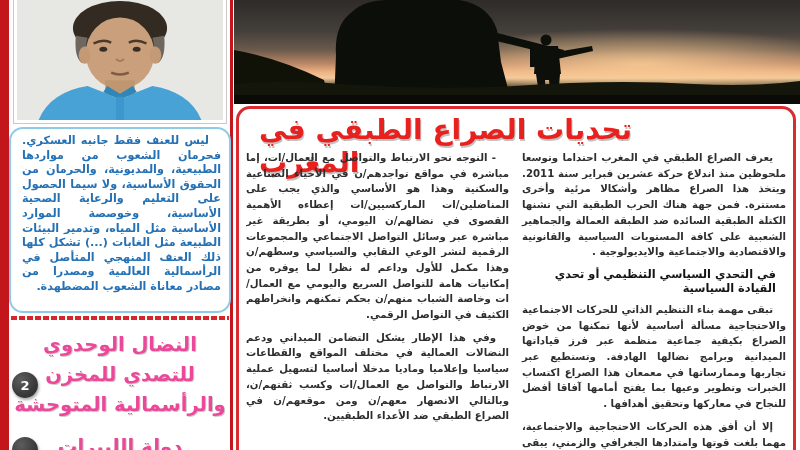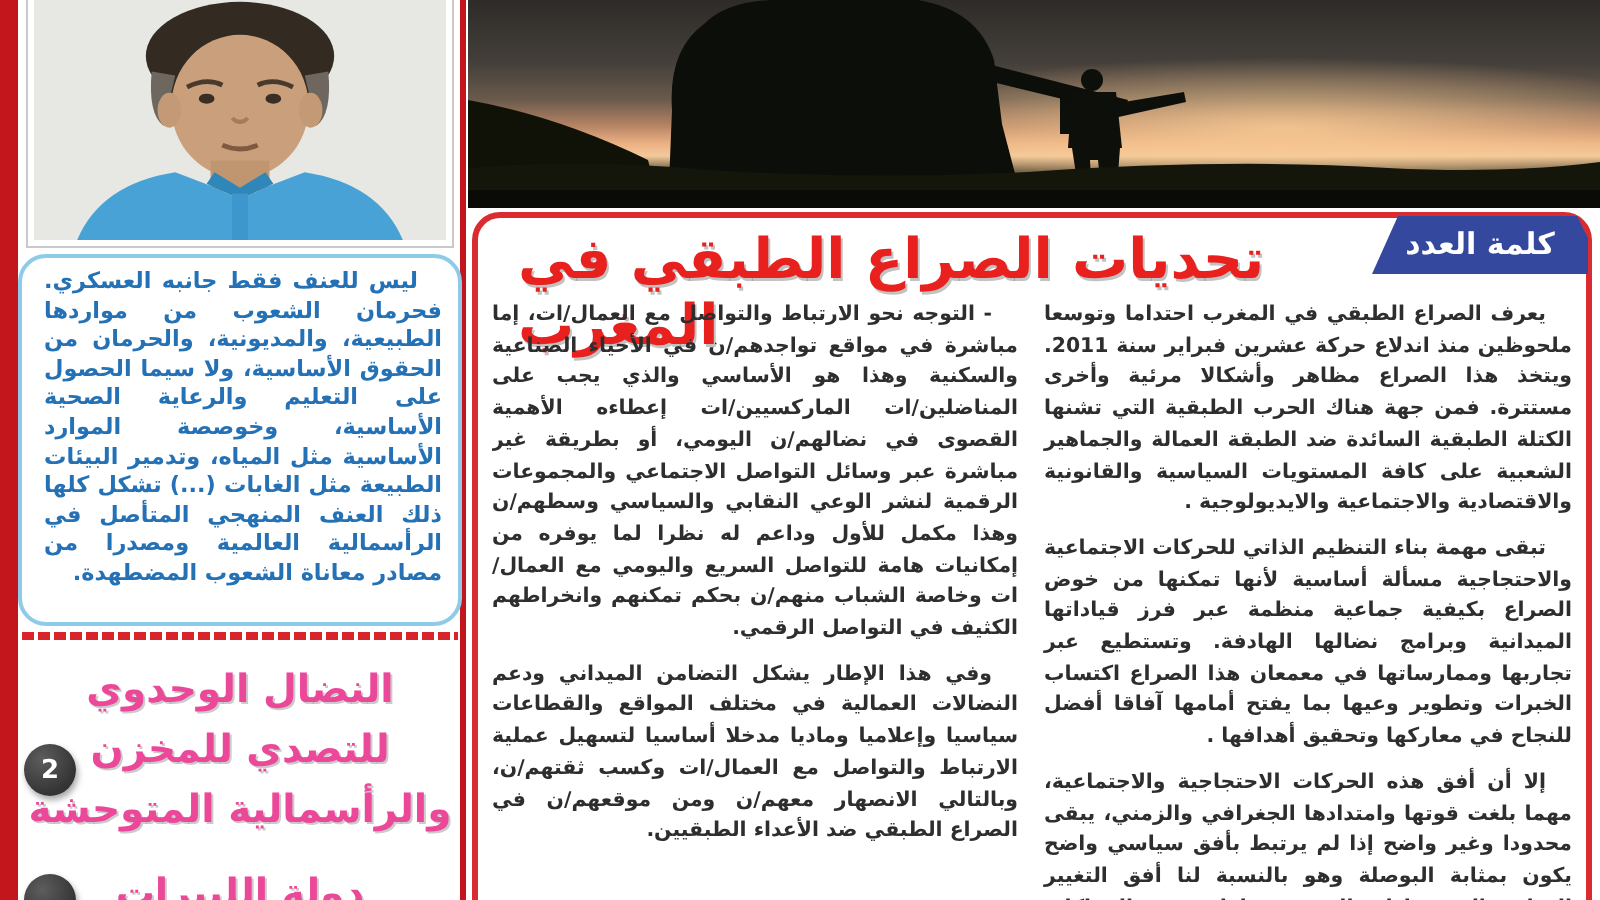--- a/index.html
+++ b/index.html
@@ -143,25 +143,25 @@
       <rect x="296" y="49" width="8" height="18"></rect>
       <path d="M302,74 L306,100 L312,100 L311,80 L315,80 L317,100 L324,100 L326,74 Z"></path>
       <path d="M322,52 L358,46 L359,51 L323,59 Z"></path>
     </g>
     <path d="M0,84 Q60,79 120,85 Q200,90 280,86 Q380,79 460,84 Q520,87 566,81 L566,104 L0,104 Z" fill="#14160c"></path>
     <rect x="0" y="95" width="566" height="9" fill="#0a0b06"></rect>
   </svg>
 </div>
 
 <div class="main-box">
-  <div class="section-badge">كلمة العدد</div>
   <div class="headline">تحديات الصراع الطبقي في المغرب</div>
   <div class="columns">
     <div class="col col-1">
         <p class="para">يعرف الصراع الطبقي في المغرب احتداما وتوسعا ملحوظين منذ اندلاع حركة عشرين فبراير سنة 2011. ويتخذ هذا الصراع مظاهر وأشكالا مرئية وأخرى مستترة. فمن جهة هناك الحرب الطبقية التي تشنها الكتلة الطبقية السائدة ضد الطبقة العمالة والجماهير الشعبية على كافة المستويات السياسية والقانونية والاقتصادية والاجتماعية والايديولوجية .</p>
+        <h3 class="subhead">في التحدي السياسي التنظيمي أو تحدي القيادة السياسية</h3>
         <p class="para">تبقى مهمة بناء التنظيم الذاتي للحركات الاجتماعية والاحتجاجية مسألة أساسية لأنها تمكنها من خوض الصراع بكيفية جماعية منظمة عبر فرز قياداتها الميدانية وبرامج نضالها الهادفة. وتستطيع عبر تجاربها وممارساتها في معمعان هذا الصراع اكتساب الخبرات وتطوير وعيها بما يفتح أمامها آفاقا أفضل للنجاح في معاركها وتحقيق أهدافها .</p>
         <p class="para">إلا أن أفق هذه الحركات الاحتجاجية والاجتماعية، مهما بلغت قوتها وامتدادها الجغرافي والزمني، يبقى محدودا وغير واضح إذا لم يرتبط بأفق سياسي واضح يكون بمثابة البوصلة وهو بالنسبة لنا أفق التغيير الوطني الديمقراطي الشعبي. ولعل تجربة الحراكات الشعبية كحراك الريف خير دليل لتأكيد ذلك. وهذا الأفق السياسي لا يمكن أن تبلوره سوى قيادة سياسية ثورية. هذه القيادة الثورية ليست سوى الحزب المستقل للطبقة العاملة وعموم الكادحين، والذي يناضل النهج الديمقراطي من أجل توفير شروط الإعلان عنه في مؤتمره الوطني الخامس في الصيف</p>
       </div>
     <div class="col col-2">
         <p class="para">- التوجه نحو الارتباط والتواصل مع العمال/ات، إما مباشرة في مواقع تواجدهم/ن في الأحياء الصناعية والسكنية وهذا هو الأساسي والذي يجب على المناضلين/ات الماركسيين/ات إعطاءه الأهمية القصوى في نضالهم/ن اليومي، أو بطريقة غير مباشرة عبر وسائل التواصل الاجتماعي والمجموعات الرقمية لنشر الوعي النقابي والسياسي وسطهم/ن وهذا مكمل للأول وداعم له نظرا لما يوفره من إمكانيات هامة للتواصل السريع واليومي مع العمال/ات وخاصة الشباب منهم/ن بحكم تمكنهم وانخراطهم الكثيف في التواصل الرقمي.</p>
         <p class="para">وفي هذا الإطار يشكل التضامن الميداني ودعم النضالات العمالية في مختلف المواقع والقطاعات سياسيا وإعلاميا وماديا مدخلا أساسيا لتسهيل عملية الارتباط والتواصل مع العمال/ات وكسب ثقتهم/ن، وبالتالي الانصهار معهم/ن ومن موقعهم/ن في الصراع الطبقي ضد الأعداء الطبقيين.</p>
       </div>
   </div>
 </div>
 

